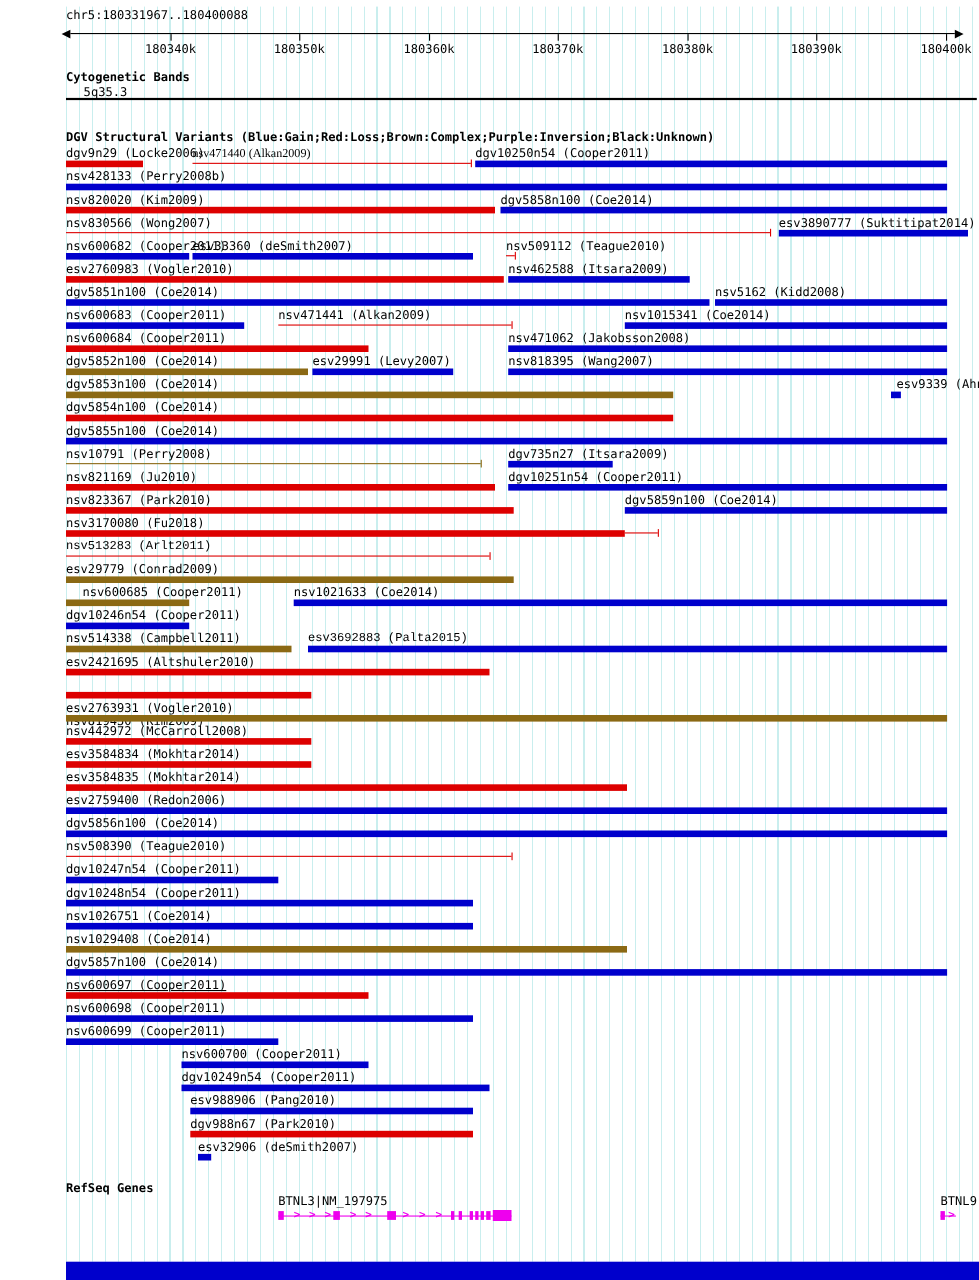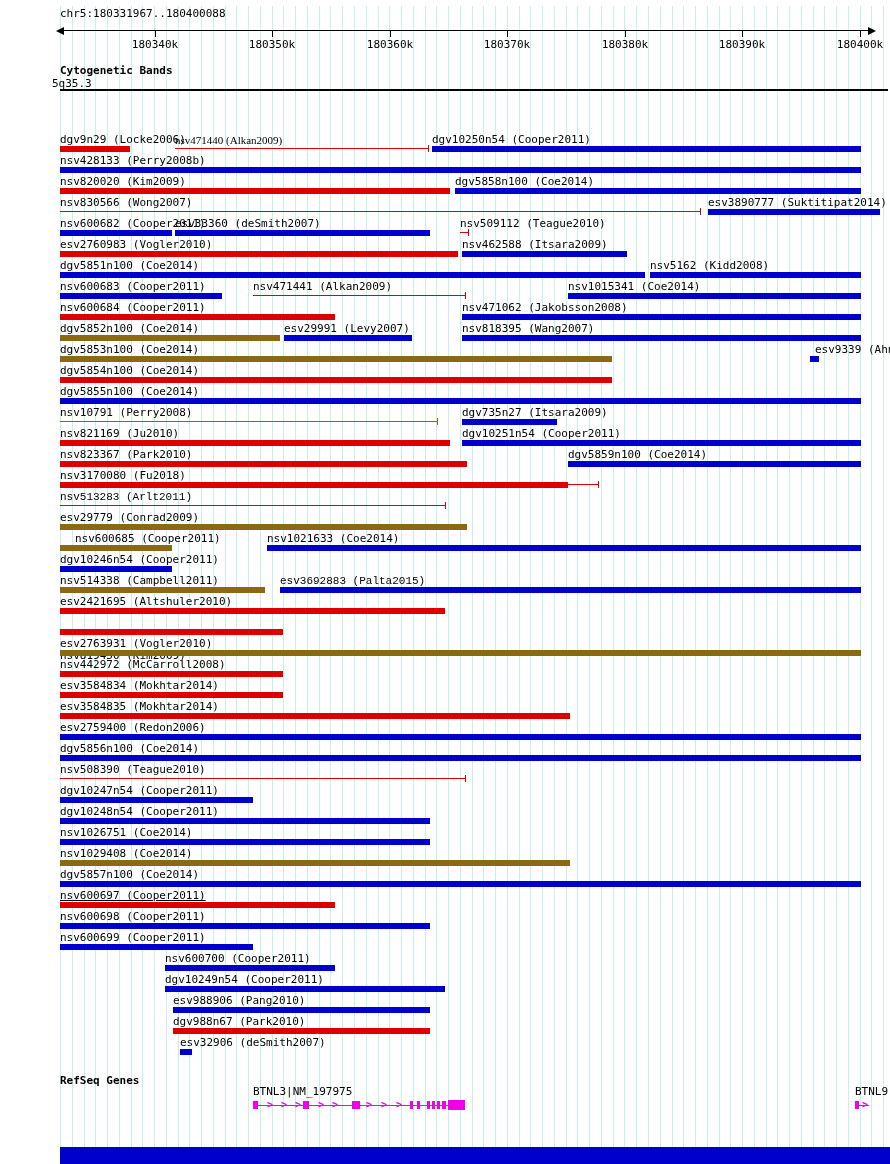--- a/index.html
+++ b/index.html
@@ -19,21 +19,21 @@
   .ruler-line { position:absolute; left:64px; top:30px; width:804px; height:1px; background:#000; }
   .arrow { position:absolute; width:0; height:0; border-top:4px solid transparent; border-bottom:4px solid transparent; }
   .arrow.l { left:56px; top:27px; border-right:8px solid #000; }
   .arrow.r { left:868px; top:27px; border-left:8px solid #000; }
   .tickmark { position:absolute; top:31px; width:1px; height:6px; background:#000; }
   .ticklabel { position:absolute; top:38px; transform:translateX(-50%); white-space:pre; }
   .sect { position:absolute; font-weight:bold; white-space:pre; }
   .cyto-title { left:60px; top:64px; }
   .dgv-title { left:60px; top:118px; }
   .refseq-title { left:60px; top:1074px; }
-  .bandlabel { position:absolute; left:52px; top:77px; white-space:pre; }
+  .bandlabel { position:absolute; left:76px; top:77px; white-space:pre; }
   .bandline { position:absolute; left:60px; top:89px; width:828px; height:2px; background:#000; }
   .tlabel { position:absolute; white-space:pre; height:12px; line-height:12px; }
   .tbar  { position:absolute; height:6px; }
   .tline { position:absolute; height:1px; }
   .ttick { position:absolute; width:1px; height:7px; }
   .glabel { position:absolute; white-space:pre; }
   .gline { position:absolute; height:1px; }
   .gexon { position:absolute; }
   .gchev { position:absolute; font-size:10px; line-height:12px; font-weight:bold; }
   .bottom { position:absolute; left:60px; top:1147px; width:830px; height:17px; }
@@ -47,20 +47,21 @@
   <div class="region">chr5:180331967..180400088</div>
 
   <div class="ruler-line"></div>
   <div class="arrow l"></div>
   <div class="arrow r"></div>
 
   <div class="sect cyto-title">Cytogenetic Bands</div>
   <div class="bandlabel">5q35.3</div>
   <div class="bandline"></div>
 
+  <div class="sect dgv-title">DGV Structural Variants (Blue:Gain;Red:Loss;Brown:Complex;Purple:Inversion;Black:Unknown)</div>
 
   <div class="sect refseq-title">RefSeq Genes</div>
 
   <div class="bottom" id="bottombar" style="background: rgb(0, 0, 204);"></div>
 <div class="tickmark" style="left: 155px;"></div>
     <div class="ticklabel" style="left: 155px;">180340k</div>
     <div class="tickmark" style="left: 272px;"></div>
     <div class="ticklabel" style="left: 272px;">180350k</div>
     <div class="tickmark" style="left: 390px;"></div>
     <div class="ticklabel" style="left: 390px;">180360k</div>

